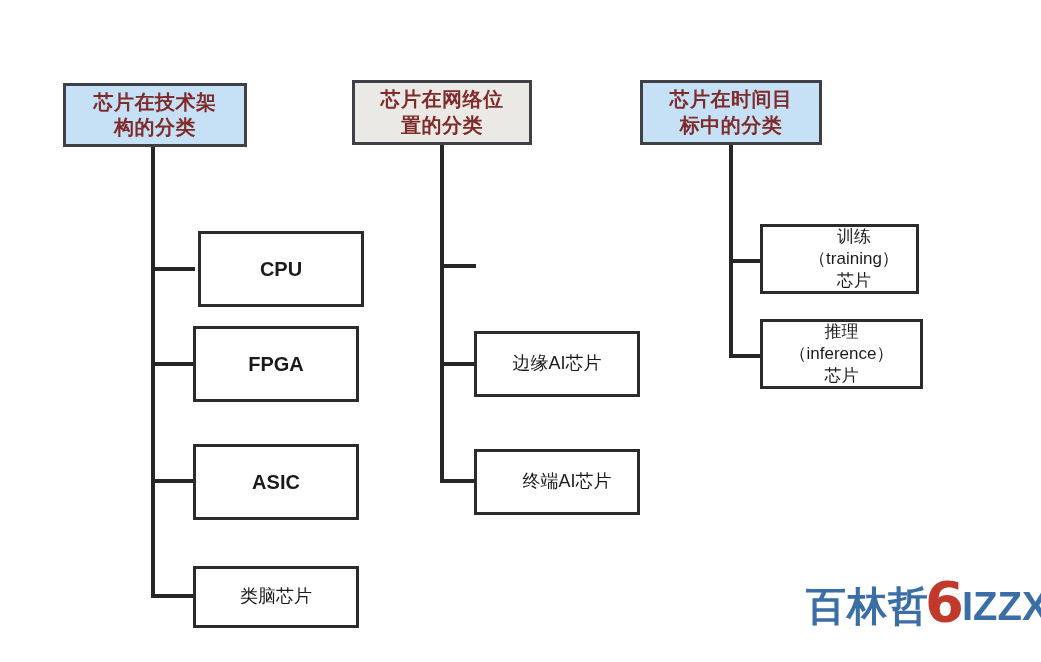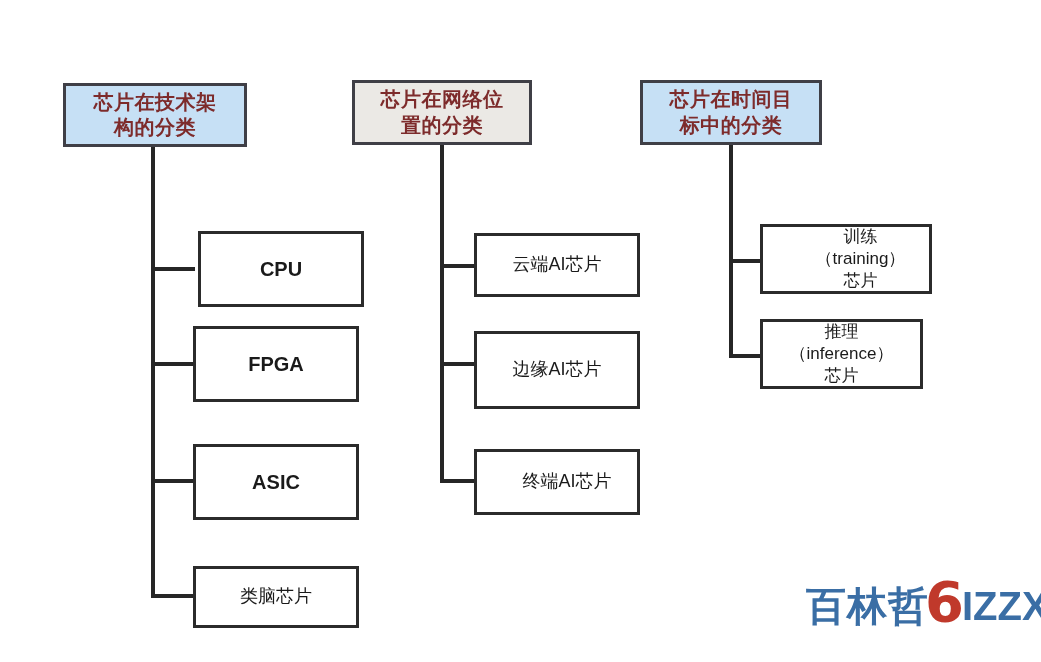--- a/index.html
+++ b/index.html
@@ -140,40 +140,37 @@
   <div class="root-node gray" style="left:352px; top:80px; width:180px; height:65px;">
     <span class="root-label">芯片在网络位
 置的分类</span>
   </div>
   <div class="stem" style="left:440px; top:145px; height:24px;"></div>
   <div class="trunk" style="left:440px; top:168px; height:315px;"></div>
   <div class="branch" style="left:440px; top:264px; width:36px;"></div>
   <div class="branch" style="left:440px; top:362px; width:36px;"></div>
   <div class="branch" style="left:440px; top:479px; width:36px;"></div>
 
-  <div class="leaf-node plain" style="left:474px; top:233px; width:166px; height:64px;">
-    <span class="leaf-label">云端AI芯片</span>
-  </div>
-  <div class="leaf-node plain" style="left:474px; top:331px; width:166px; height:78px;">
+  <div class="leaf-node plain" style="left:474px; top:331px; width:166px; height:66px;">
     <span class="leaf-label">边缘AI芯片</span>
   </div>
   <div class="leaf-node plain" style="left:474px; top:449px; width:166px; height:66px;padding-left:20px;">
     <span class="leaf-label">终端AI芯片</span>
   </div>
 
   <div class="root-node blue" style="left:640px; top:80px; width:182px; height:65px;">
     <span class="root-label">芯片在时间目
 标中的分类</span>
   </div>
   <div class="stem" style="left:729px; top:145px; height:24px;"></div>
   <div class="trunk" style="left:729px; top:168px; height:190px;"></div>
   <div class="branch" style="left:729px; top:259px; width:34px;"></div>
   <div class="branch" style="left:729px; top:354px; width:34px;"></div>
 
-  <div class="leaf-node multi" style="left:760px; top:224px; width:172px; height:70px;padding-left:29px;">
+  <div class="leaf-node multi" style="left:760px; top:224px; width:159px; height:70px;padding-left:29px;">
     <span class="leaf-label">训练
 （training）
 芯片</span>
   </div>
   <div class="leaf-node multi" style="left:760px; top:319px; width:163px; height:70px;">
     <span class="leaf-label">推理
 （inference）
 芯片</span>
   </div>
 

